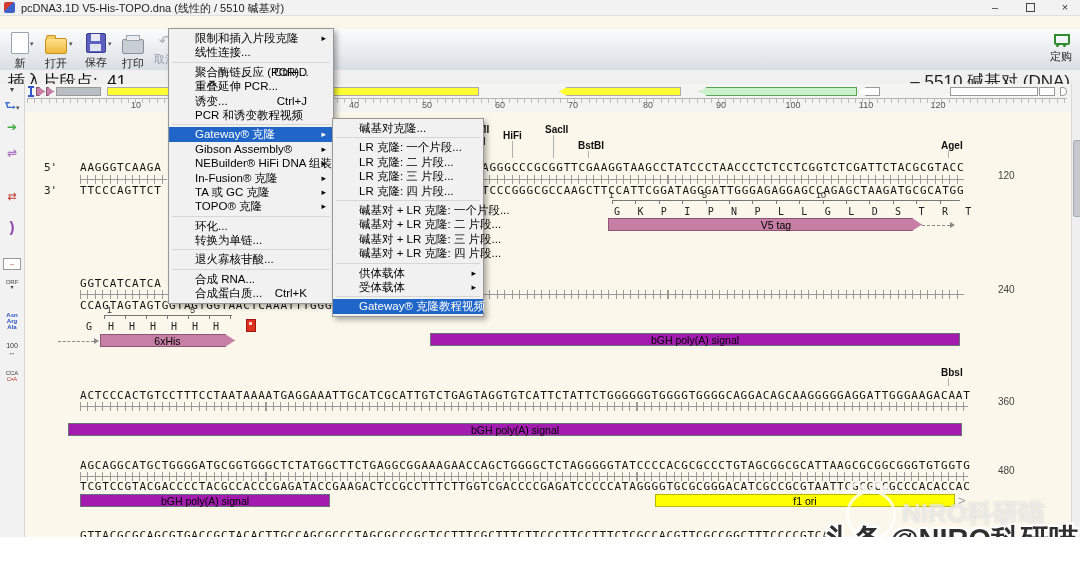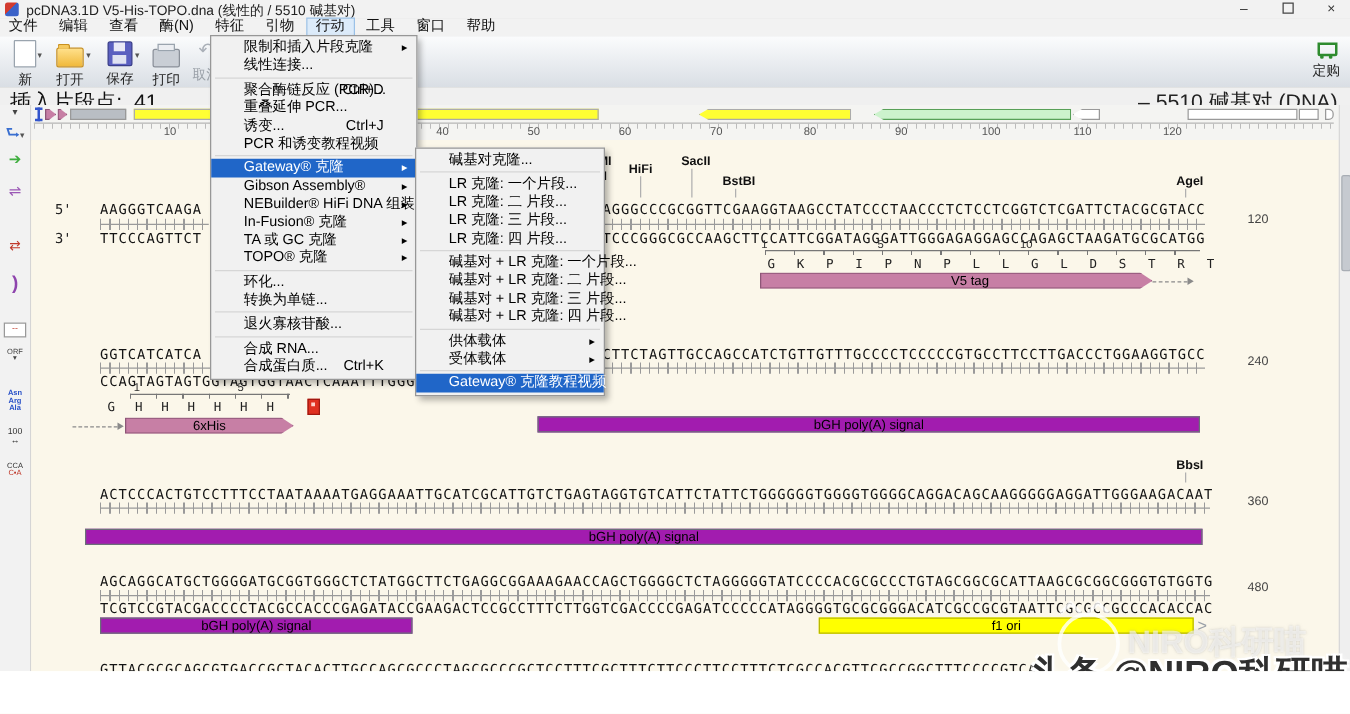--- a/index.html
+++ b/index.html
@@ -105,32 +105,20 @@
 <div class="app">
 
   <div class="titlebar">
     <div class="title-icon"></div>
     <div class="title-text">pcDNA3.1D V5-His-TOPO.dna  (线性的 / 5510 碱基对)</div>
     <div class="winbtn" style="left:980px;">–</div>
     <div class="winbtn" style="left:1015px;"><span class="resto-sq"></span></div>
     <div class="winbtn" style="left:1050px;">×</div>
   </div>
 
-  <div class="menubar">
-    <span class="mb-item">文件</span>
-    <span class="mb-item">编辑</span>
-    <span class="mb-item">查看</span>
-    <span class="mb-item">酶(N)</span>
-    <span class="mb-item">特征</span>
-    <span class="mb-item">引物</span>
-    <span class="mb-item pressed">行动</span>
-    <span class="mb-item">工具</span>
-    <span class="mb-item">窗口</span>
-    <span class="mb-item">帮助</span>
-  </div>
 
   <div class="toolbar">
     <div class="tbtn" style="left:4px;width:32px;">
       <div class="tico icon-page"></div>
       <span class="mini-drop" style="left:26px;top:8px;">▾</span>
       <span class="lab">新</span>
     </div>
     <div class="tbtn" style="left:38px;width:36px;">
       <div class="tico icon-folder"></div>
       <span class="mini-drop" style="left:31px;top:8px;">▾</span>
@@ -233,21 +221,20 @@
   <div class="aaruler" style="left:612px;top:200px;width:348px;--pitch:23.4px;"></div>
   <span class="aanum" style="left:609px;top:190px;">1</span>
   <span class="aanum" style="left:702px;top:190px;">5</span>
   <span class="aanum" style="left:816px;top:190px;">10</span>
   <div class="aatext" style="left:614px;top:206px;letter-spacing:17.4px;">GKPIPNPLLGLDSTRT</div>
   <div class="feat fpink" style="left:608px;top:218px;width:314px;padding-left:22px;">V5 tag</div>
   <div class="dash" style="left:922px;top:225px;width:28px;"></div>
   <div class="dash-arr" style="left:950px;top:222px;"></div>
 
   <div class="seq" style="left:80px;top:277px;">GGTCATCATCA</div>
-  <div class="seq" style="left:482px;top:277px;">CTTCTAGTTGCCAGCCATCTGTTGTTTGCCCCTCCCCCGTGCCTTCCTTGACCCTGGAAGGTGCC</div>
   <div class="tickline" style="left:80px;top:290px;width:252px;"></div>
   <div class="tickline" style="left:482px;top:290px;width:482px;"></div>
   <div class="seq" style="left:80px;top:299px;">CCAGTAGTAGTGGTAGTGGTAACTCAAATTTGGG</div>
   <span class="posnum" style="left:998px;top:284px;">240</span>
 
   <div class="aaruler" style="left:104px;top:315px;width:128px;--pitch:21px;"></div>
   <span class="aanum" style="left:107px;top:305px;">1</span>
   <span class="aanum" style="left:190px;top:305px;">5</span>
   <span class="aatext" style="left:86px;top:321px;">G</span>
   <div class="aatext" style="left:108px;top:321px;letter-spacing:15px;">HHHHHH</div>

